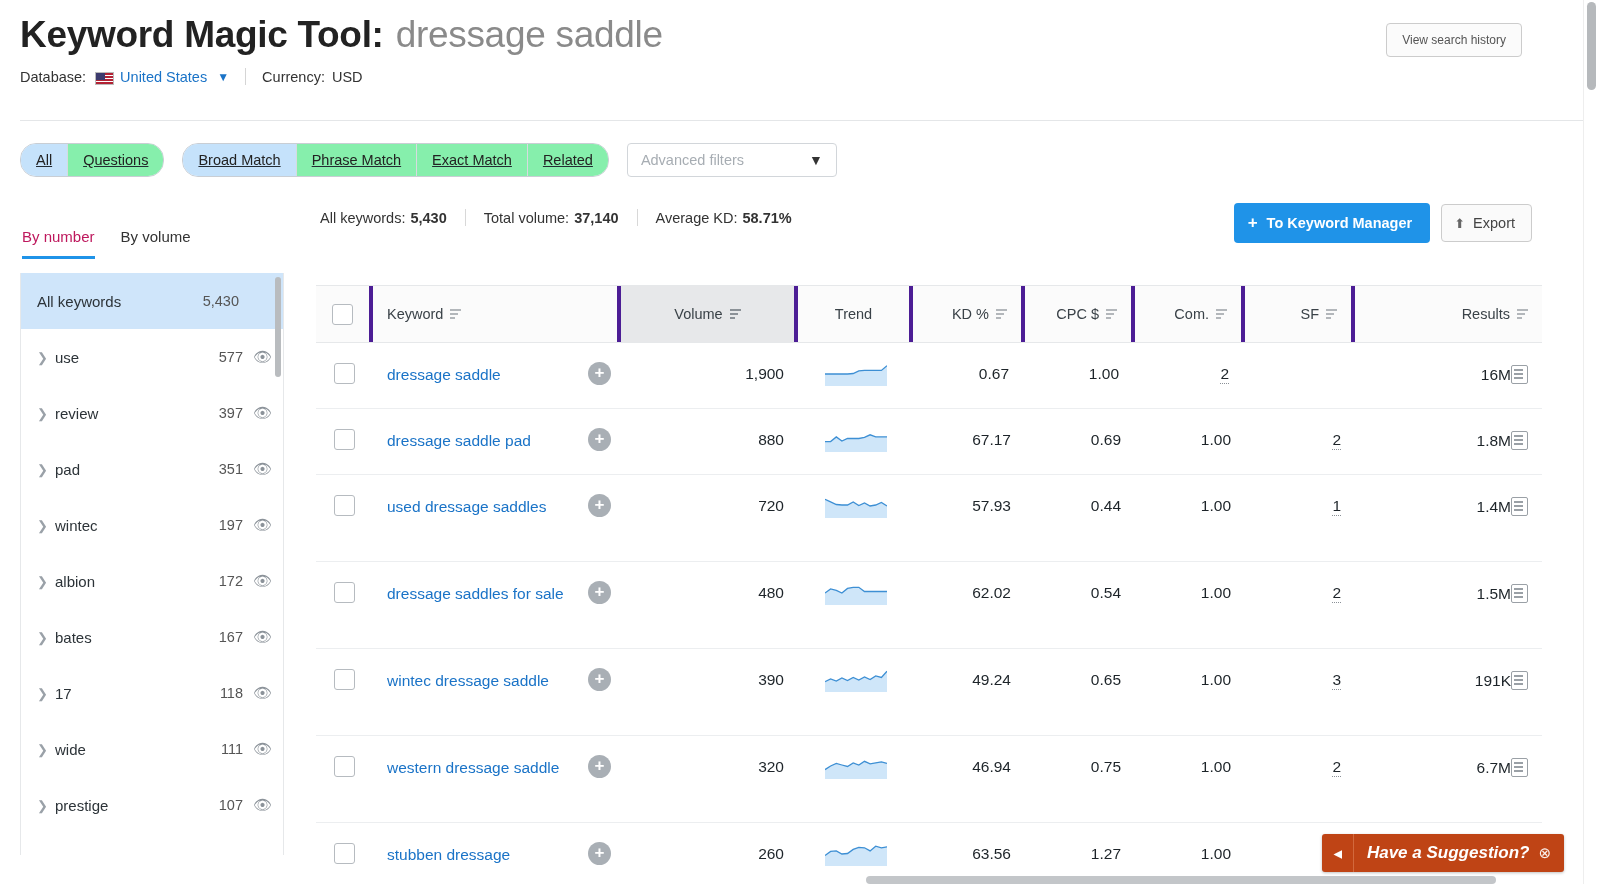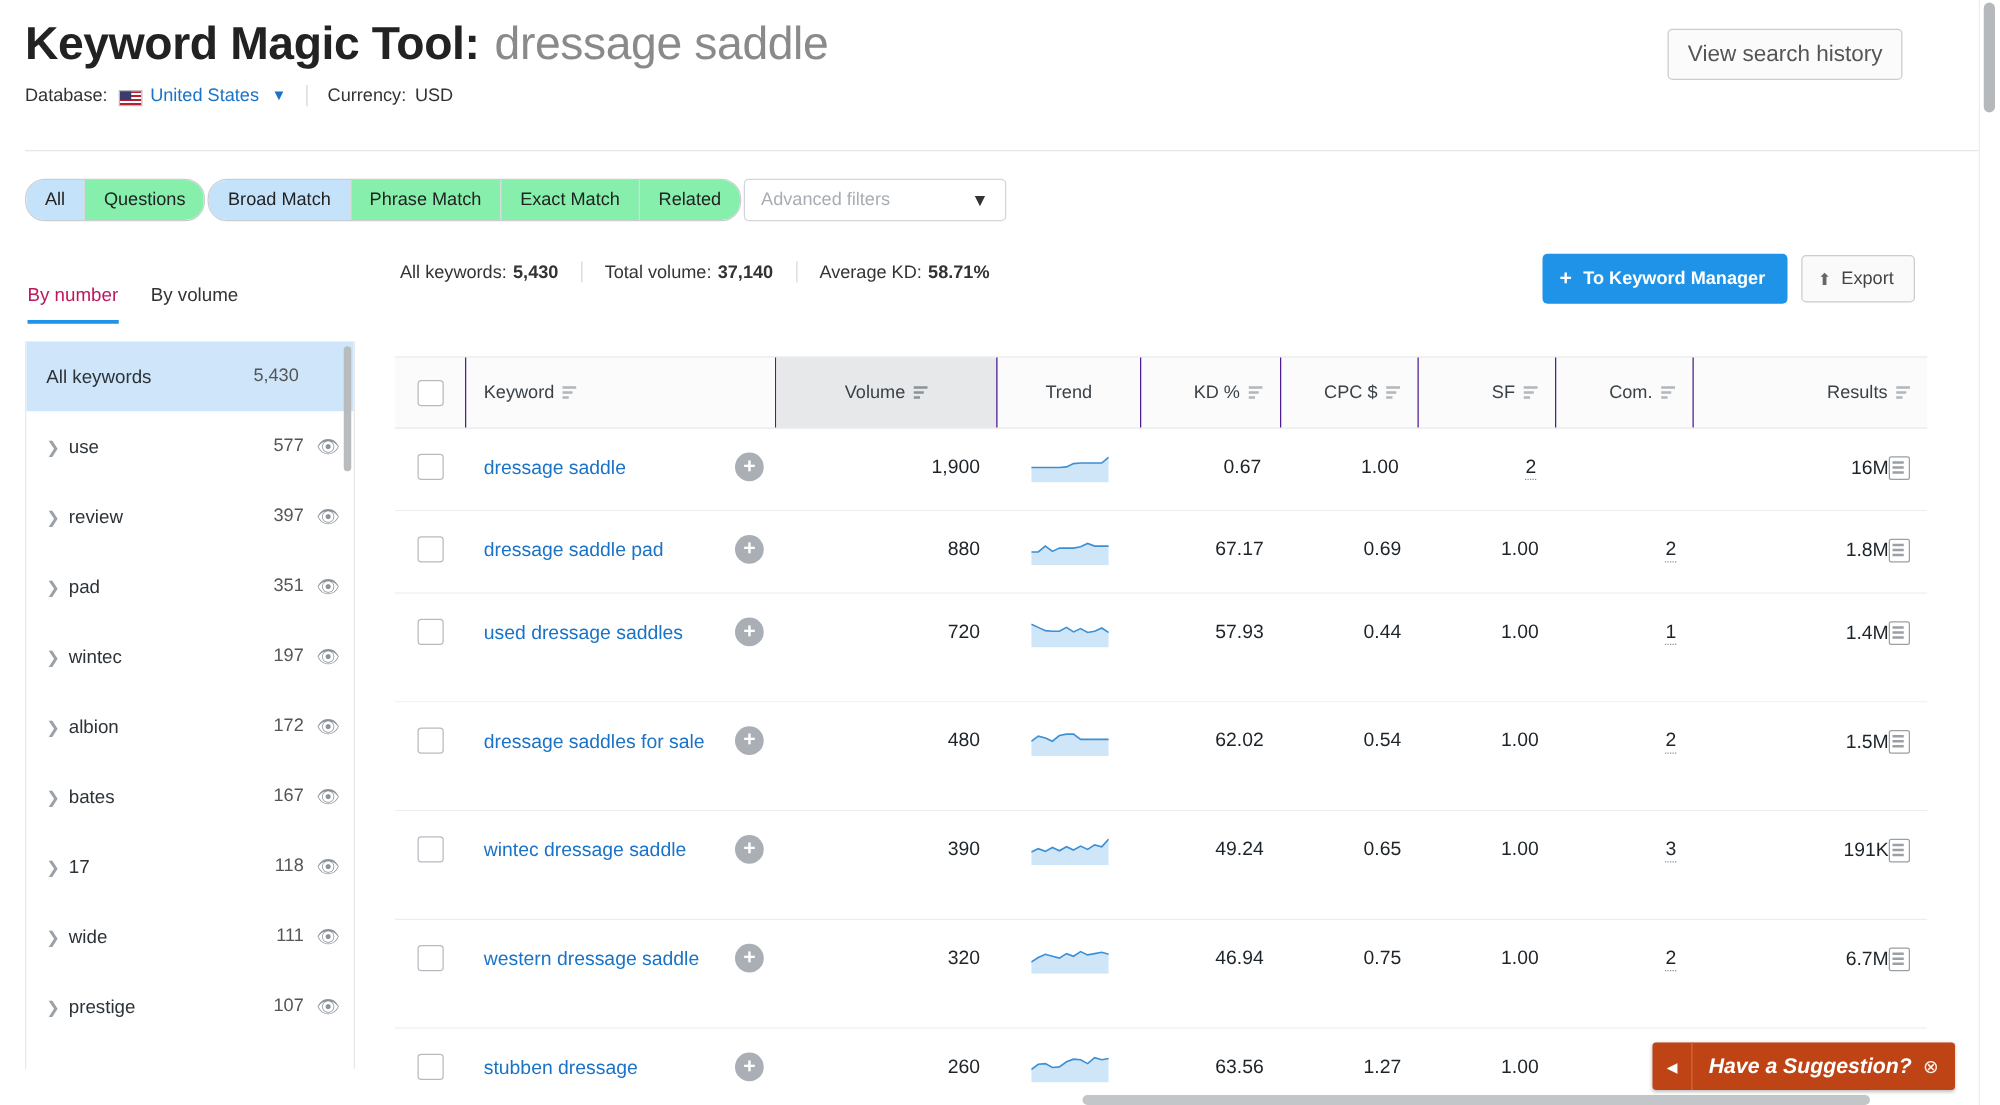--- a/index.html
+++ b/index.html
@@ -32,27 +32,27 @@
     content: ""; position: absolute; left: 0; top: 0; width: 9px; height: 7px; background: #3c3b6e;
   }
   .db-link { color: #1a73c7; cursor: pointer; }
   .caret-down { display: inline-block; margin-left: 6px; color: #1a73c7; font-size: 12px; position: relative; top: -1px; }
   .meta-sep { display: inline-block; width: 1px; height: 17px; background: #d5d5d5; margin: 0 16px; }
   .currency-val { margin-left: 7px; color: #333; }
 
   .history-btn {
     position: absolute; right: 78px; top: 23px;
     border: 1px solid #ccc; border-radius: 4px; background: #fbfbfb;
-    padding: 9px 15px; font-size: 18px; color: #555; cursor: pointer;
+    padding: 9px 15px; font-size: 12px; color: #555; cursor: pointer;
   }
   .header-rule { height: 1px; background: #e4e6e8; margin-top: 35px; }
 
   
   .filterbar { display: flex; align-items: center; padding: 22px 0 0 20px; }
-  .btn-group { display: flex; border: 1px solid #c9ced4; border-radius: 16px; overflow: hidden; margin-right: 2px; background: #fff; }
+  .btn-group { display: flex; border: 1px solid #c9ced4; border-radius: 16px; overflow: hidden; margin-right: 18px; background: #fff; text-decoration: underline; }
   .btn-group .gbtn {
     padding: 8px 15px; font-size: 14.5px; color: #222; background: #86efac;
     border-right: 1px solid #d7dbdf; cursor: pointer; white-space: nowrap;
   }
   .btn-group .gbtn:last-child { border-right: none; }
   .btn-group .gbtn.active { background: #c5e2fb; }
   .adv-filter {
     display: flex; align-items: center; justify-content: space-between;
     width: 210px; border: 1px solid #d2d6da; border-radius: 4px;
     padding: 8px 13px; font-size: 14.5px; color: #a7adb3; background: #fff; cursor: pointer;
@@ -98,21 +98,21 @@
   .sb-row .count { color: #555; font-size: 14.5px; margin-right: 10px; }
   .sb-row.all .count { margin-right: 30px; }
   .sb-row .eye { width: 16px; color: #8b9299; }
   .sb-scroll { position: absolute; right: 2px; top: 4px; width: 6px; height: 100px; background: #b9bcbf; border-radius: 3px; }
 
   
   .table { position: absolute; left: 316px; top: 285px; right: 58px; bottom: 0; overflow: hidden; }
   .thead { display: flex; height: 58px; border-top: 1px solid #e6e8ea; border-bottom: 1px solid #e6e8ea; background: #fbfbfb; }
   .th {
     display: flex; align-items: center; font-size: 14.5px; color: #3a4248;
-    border-right: 1px solid #4c1d95; padding: 0 14px; position: relative;
+    border-right: 4px solid #4c1d95; padding: 0 14px; position: relative;
   }
   .th.sorted { background: #e7e8ea; }
   .th .sicon { margin-left: 7px; display: inline-flex; flex-direction: column; gap: 2px; }
   .th .sicon i { display: block; height: 2px; background: #b3b7bb; }
   .th .sicon i:nth-child(1) { width: 11px; }
   .th .sicon i:nth-child(2) { width: 8px; }
   .th .sicon i:nth-child(3) { width: 5px; }
   .th.sorted .sicon i { background: #8b9197; }
 
   .c-check { width: 57px; justify-content: center; }
@@ -341,30 +341,30 @@
           </span>
       </div>
       <div class="th c-cpc">
         <span>CPC $</span>
         <span class="sicon">
             <i></i>
             <i></i>
             <i></i>
           </span>
       </div>
+      <div class="th c-com">
+        <span>Com.</span>
+        <span class="sicon">
+            <i></i>
+            <i></i>
+            <i></i>
+          </span>
+      </div>
       <div class="th c-sf">
         <span>SF</span>
-        <span class="sicon">
-            <i></i>
-            <i></i>
-            <i></i>
-          </span>
-      </div>
-      <div class="th c-com">
-        <span>Com.</span>
         <span class="sicon">
             <i></i>
             <i></i>
             <i></i>
           </span>
       </div>
       <div class="th c-res">
         <span>Results</span>
         <span class="sicon">
             <i></i>

